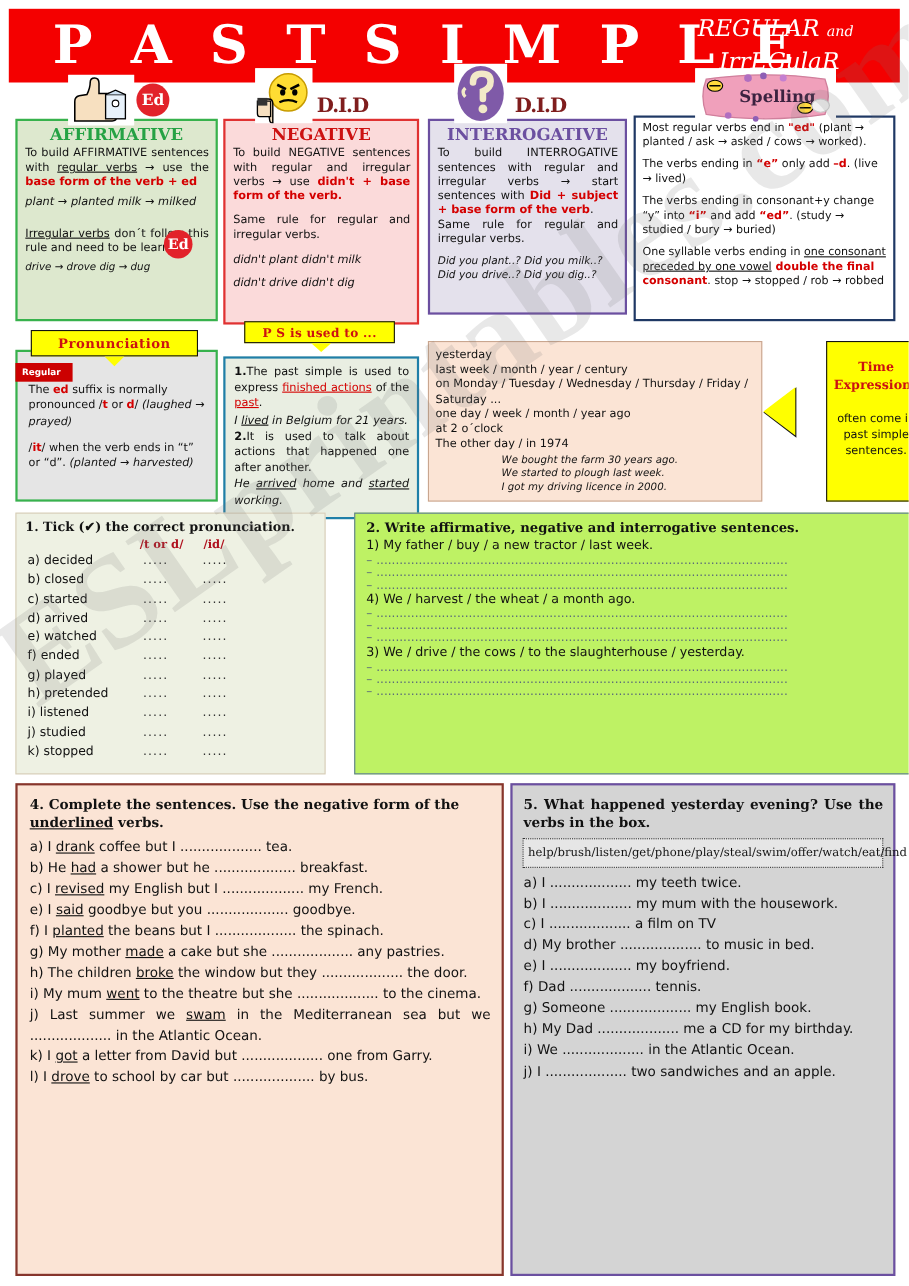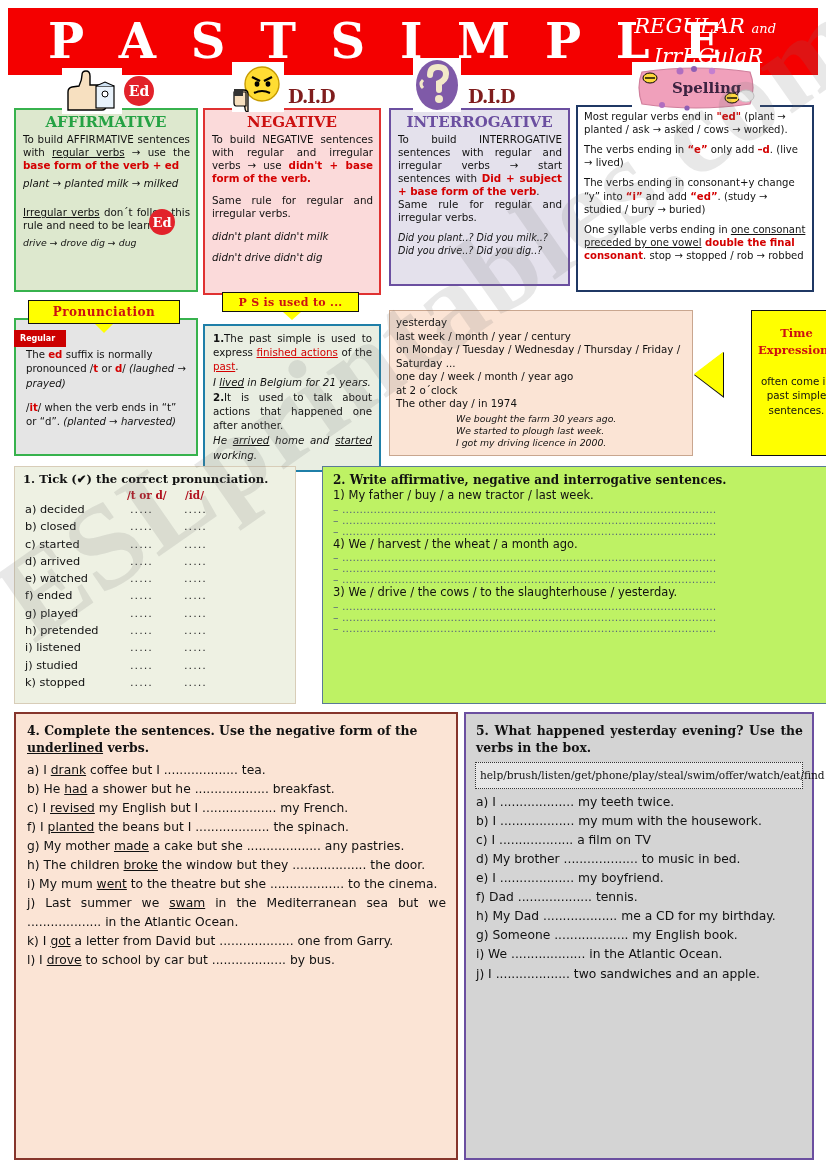--- a/index.html
+++ b/index.html
@@ -609,40 +609,41 @@
   </div>
 
   <div class="card ex4">
     <div class="ex4-head">
       <span>4. Complete the sentences. Use the negative form of the </span><span class="u">underlined</span><span> verbs.</span>
     </div>
     <div class="ex4-list">
       <p><span>a) I </span><span class="u">drank</span><span> coffee but I ................... tea.</span></p>
       <p><span>b) He </span><span class="u">had</span><span> a shower but he ................... breakfast.</span></p>
       <p><span>c) I </span><span class="u">revised</span><span> my English but I ................... my French.</span></p>
+      <p><span>e) I </span><span class="u">said</span><span> goodbye but you ................... goodbye.</span></p>
       <p><span>f) I </span><span class="u">planted</span><span> the beans but I ................... the spinach.</span></p>
       <p><span>g) My mother </span><span class="u">made</span><span> a cake but she ................... any pastries.</span></p>
       <p><span>h) The children </span><span class="u">broke</span><span> the window but they ................... the door.</span></p>
       <p><span>i) My mum </span><span class="u">went</span><span> to the theatre but she ................... to the cinema.</span></p>
       <p><span>j) Last summer we </span><span class="u">swam</span><span> in the Mediterranean sea but we ................... in the Atlantic Ocean.</span></p>
       <p><span>k) I </span><span class="u">got</span><span> a letter from David but ................... one from Garry.</span></p>
       <p><span>l) I </span><span class="u">drove</span><span> to school by car but ................... by bus.</span></p>
     </div>
   </div>
 
   <div class="card ex5">
     <div class="ex5-head">5. What happened yesterday evening? Use the verbs in the box.</div>
     <div class="verbbox">help/brush/listen/get/phone/play/steal/swim/offer/watch/eat/find</div>
     <div class="ex5-list">
       <p>a) I ................... my teeth twice.</p>
       <p>b) I ................... my mum with the housework.</p>
       <p>c) I ................... a film on TV</p>
       <p>d) My brother ................... to music in bed.</p>
       <p>e) I ................... my boyfriend.</p>
       <p>f) Dad ................... tennis.</p>
+      <p>g) Someone ................... my English book.</p>
       <p>h) My Dad ................... me a CD for my birthday.</p>
-      <p>g) Someone ................... my English book.</p>
       <p>i) We ................... in the Atlantic Ocean.</p>
       <p>j) I ................... two sandwiches and an apple.</p>
     </div>
   </div>
 
 </div>
 
 </body></html>

